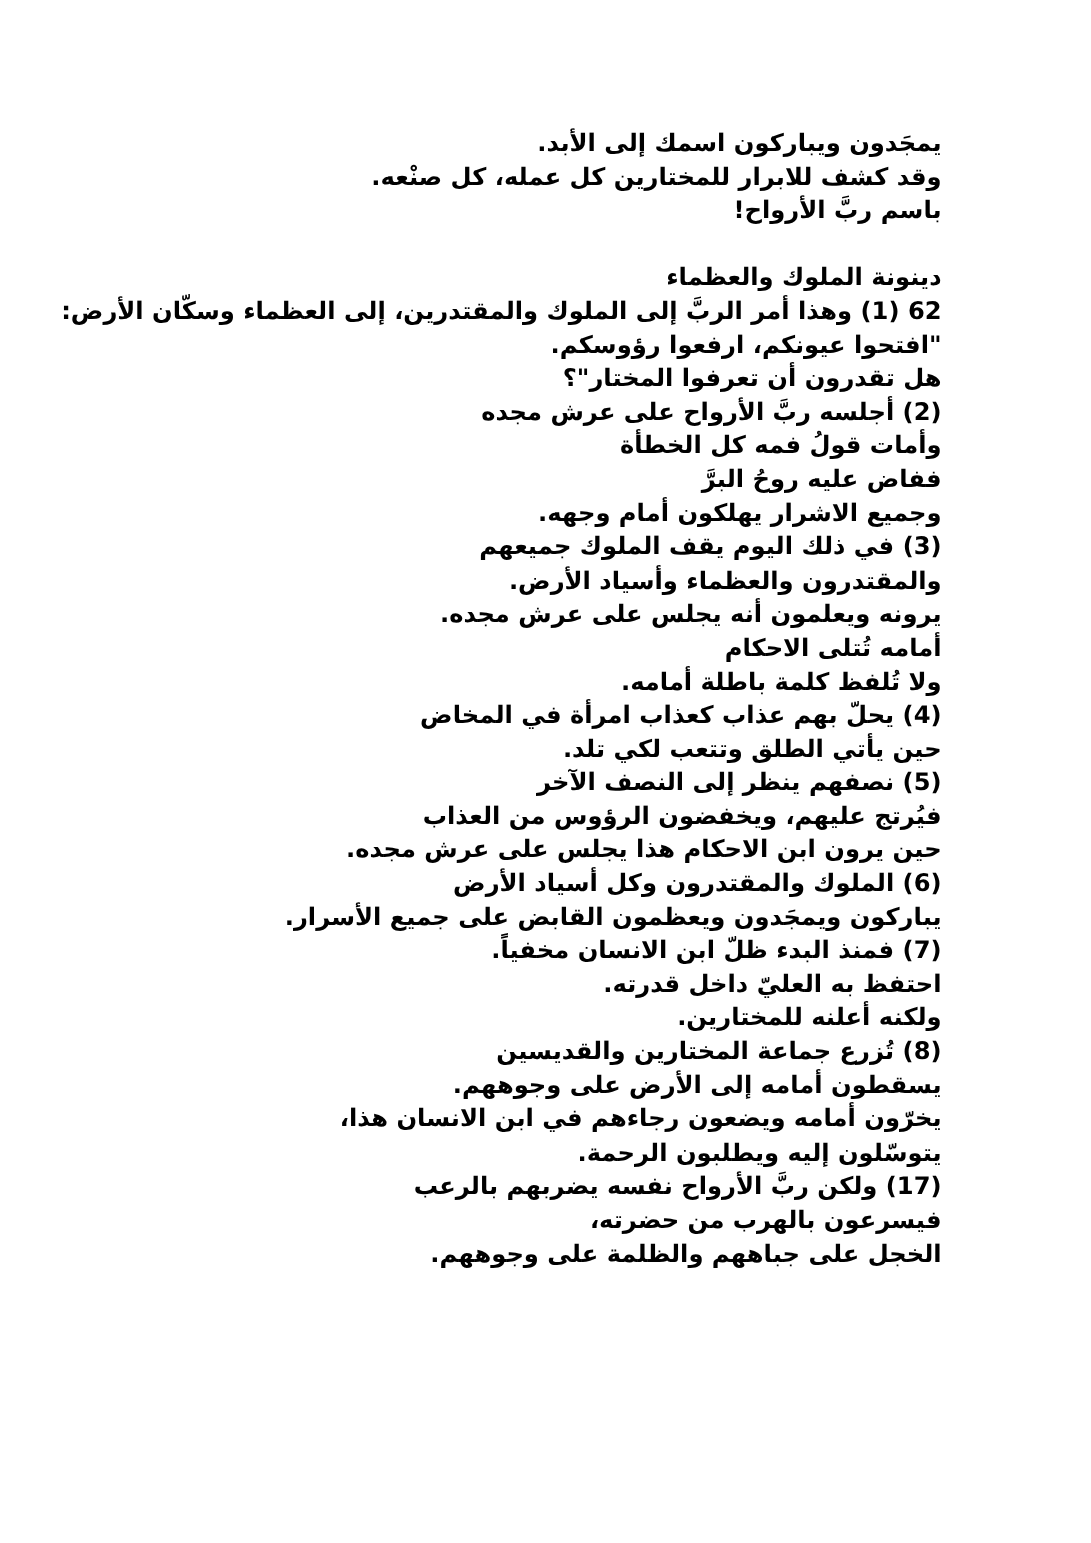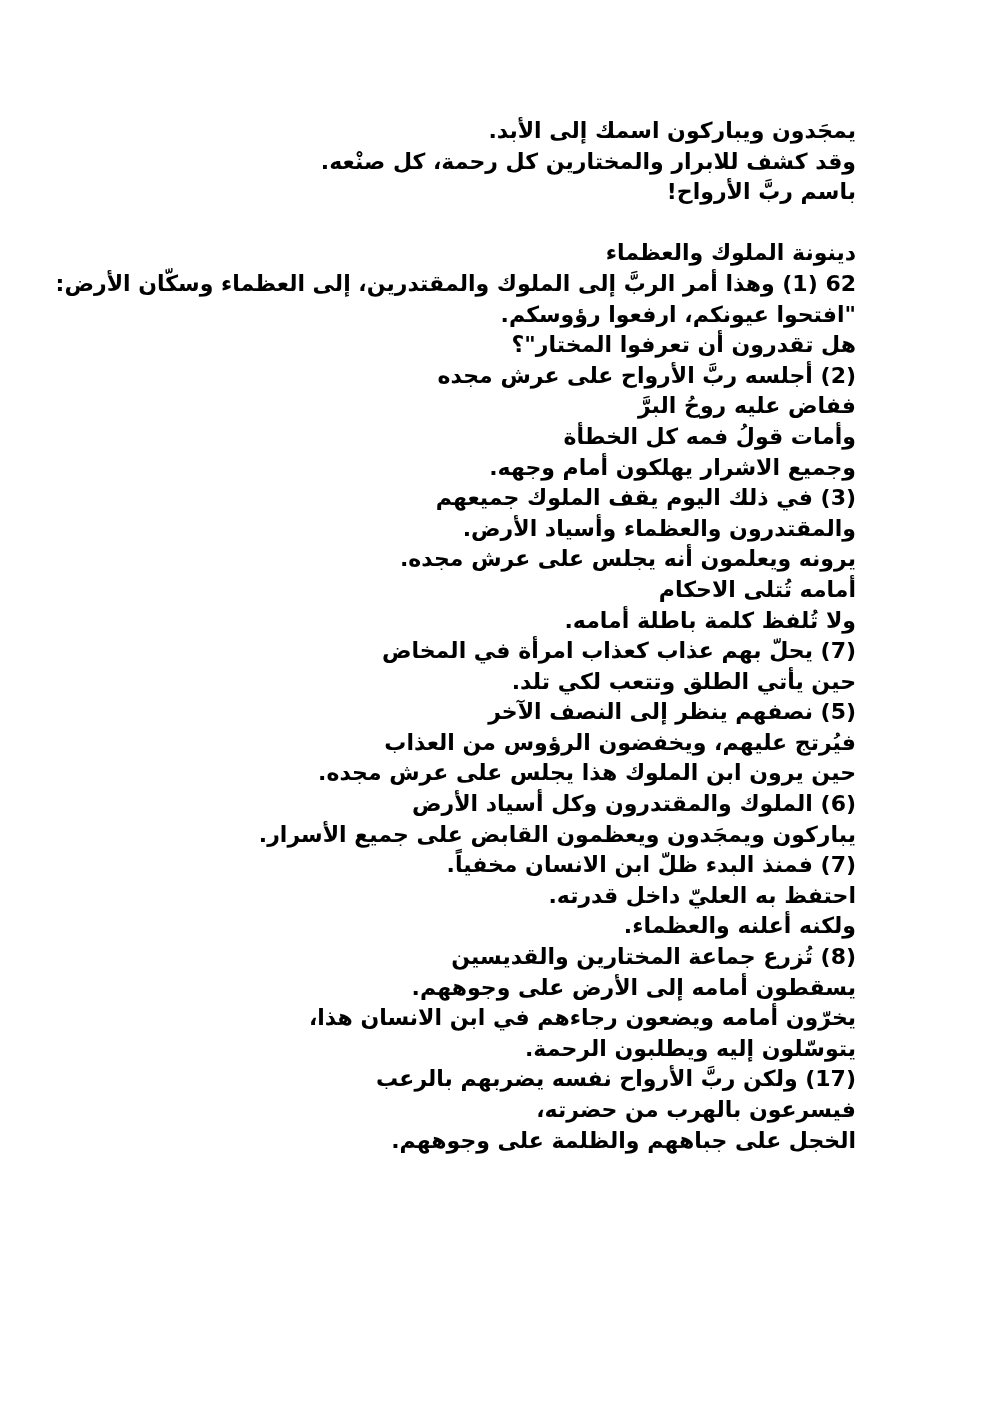--- a/index.html
+++ b/index.html
@@ -35,51 +35,51 @@
   }
 </style>
 </head>
 <body>
 
 <div class="page">
   <div class="text-content" dir="rtl">
 
     <div>
         <div class="line">يمجَدون ويباركون اسمك إلى الأبد.</div>
-        <div class="line">وقد كشف للابرار والمختارين كل رحمة، كل صنْعه.</div>
+        <div class="line">وقد كشف للابرار للمختارين كل عمله، كل صنْعه.</div>
         <div class="line">باسم ربَّ الأرواح!</div>
       </div>
 
     <div class="block-spacer"></div>
 
     <div>
       <div class="line">دينونة الملوك والعظماء</div>
       <div>
           <div class="line">62 (1) وهذا أمر الربَّ إلى الملوك والمقتدرين، إلى العظماء وسكّان الأرض:</div>
           <div class="line">"افتحوا عيونكم، ارفعوا رؤوسكم.</div>
           <div class="line">هل تقدرون أن تعرفوا المختار"؟</div>
           <div class="line">(2) أجلسه ربَّ الأرواح على عرش مجده</div>
+          <div class="line">وأمات قولُ فمه كل الخطأة</div>
           <div class="line">ففاض عليه روحُ البرَّ</div>
-          <div class="line">وأمات قولُ فمه كل الخطأة</div>
           <div class="line">وجميع الاشرار يهلكون أمام وجهه.</div>
           <div class="line">(3) في ذلك اليوم يقف الملوك جميعهم</div>
           <div class="line">والمقتدرون والعظماء وأسياد الأرض.</div>
           <div class="line">يرونه ويعلمون أنه يجلس على عرش مجده.</div>
           <div class="line">أمامه تُتلى الاحكام</div>
           <div class="line">ولا تُلفظ كلمة باطلة أمامه.</div>
-          <div class="line">(7) يحلّ بهم عذاب كعذاب امرأة في المخاض</div>
+          <div class="line">(4) يحلّ بهم عذاب كعذاب امرأة في المخاض</div>
           <div class="line">حين يأتي الطلق وتتعب لكي تلد.</div>
           <div class="line">(5) نصفهم ينظر إلى النصف الآخر</div>
           <div class="line">فيُرتج عليهم، ويخفضون الرؤوس من العذاب</div>
-          <div class="line">حين يرون ابن الملوك هذا يجلس على عرش مجده.</div>
+          <div class="line">حين يرون ابن الاحكام هذا يجلس على عرش مجده.</div>
           <div class="line">(6) الملوك والمقتدرون وكل أسياد الأرض</div>
           <div class="line">يباركون ويمجَدون ويعظمون القابض على جميع الأسرار.</div>
           <div class="line">(7) فمنذ البدء ظلّ ابن الانسان مخفياً.</div>
           <div class="line">احتفظ به العليّ داخل قدرته.</div>
-          <div class="line">ولكنه أعلنه والعظماء.</div>
+          <div class="line">ولكنه أعلنه للمختارين.</div>
           <div class="line">(8) تُزرع جماعة المختارين والقديسين</div>
           <div class="line">يسقطون أمامه إلى الأرض على وجوههم.</div>
           <div class="line">يخرّون أمامه ويضعون رجاءهم في ابن الانسان هذا،</div>
           <div class="line">يتوسّلون إليه ويطلبون الرحمة.</div>
           <div class="line">(17) ولكن ربَّ الأرواح نفسه يضربهم بالرعب</div>
           <div class="line">فيسرعون بالهرب من حضرته،</div>
           <div class="line">الخجل على جباههم والظلمة على وجوههم.</div>
         </div>
     </div>
 

